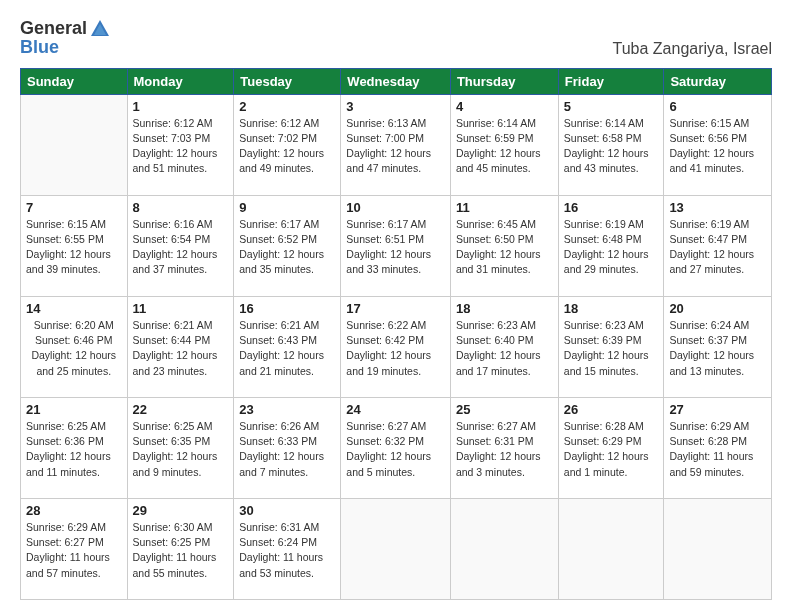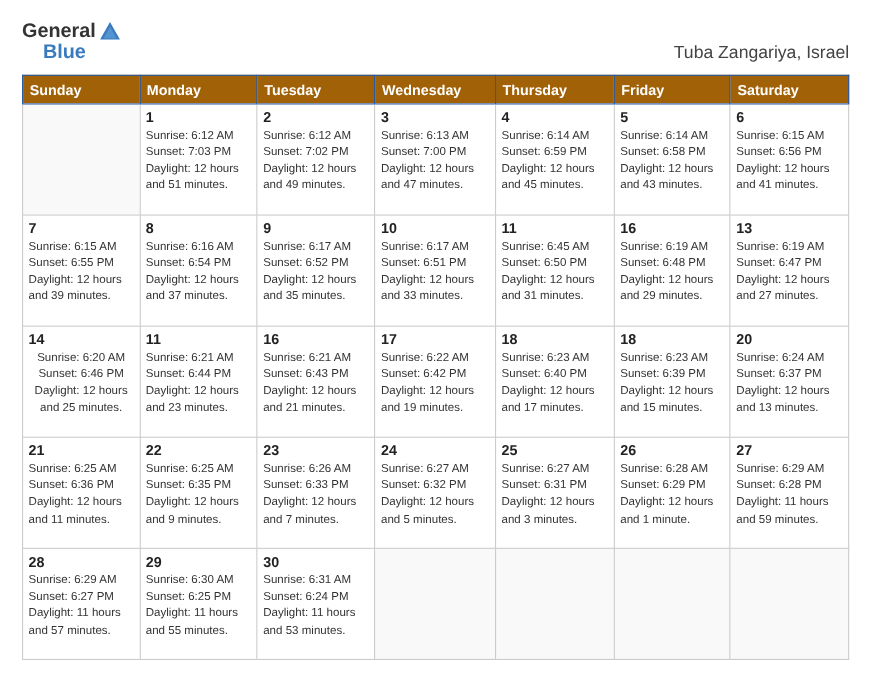--- a/index.html
+++ b/index.html
@@ -27,42 +27,42 @@
       display: flex;
       align-items: center;
       gap: 2px;
     }
     .logo-text {
       font-size: 18px;
       font-weight: bold;
       line-height: 1.1;
     }
     .logo-general { color: #333; }
-    .logo-blue { color: #3a7abf; margin-left: 19px; }
+    .logo-blue { color: #3a7abf; }
     .title-block {
       text-align: right;
     }
     .title-block h1 {
       font-size: 30px;
       font-weight: bold;
       color: #222;
     }
     .title-block h2 {
       font-size: 16px;
       font-weight: normal;
       color: #444;
     }
     .calendar {
       flex: 1;
       border-collapse: collapse;
       width: 100%;
       font-size: 11px;
     }
     .calendar th {
-      background-color: #a16207;
+      background-color: #15803d;
       color: #fff;
       text-align: left;
       padding: 5px 6px;
       font-size: 13px;
       font-weight: bold;
       border: 1px solid #2a5a9f;
     }
     .calendar td {
       vertical-align: top;
       border: 1px solid #ccc;

